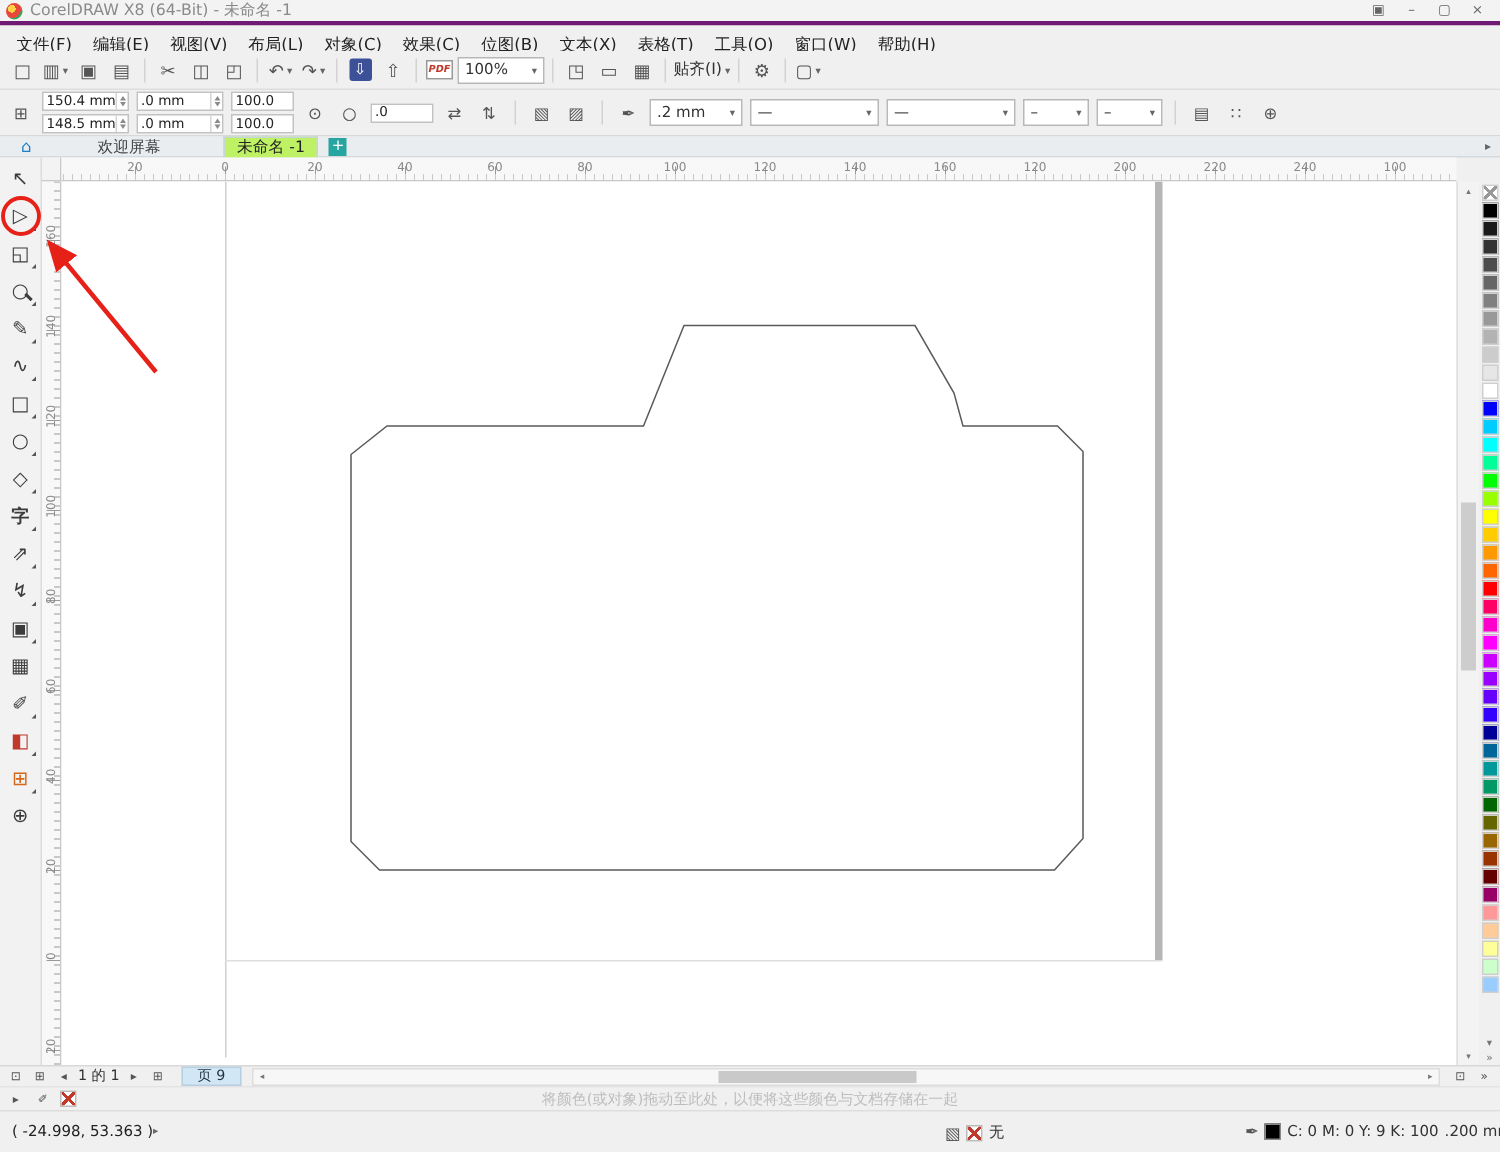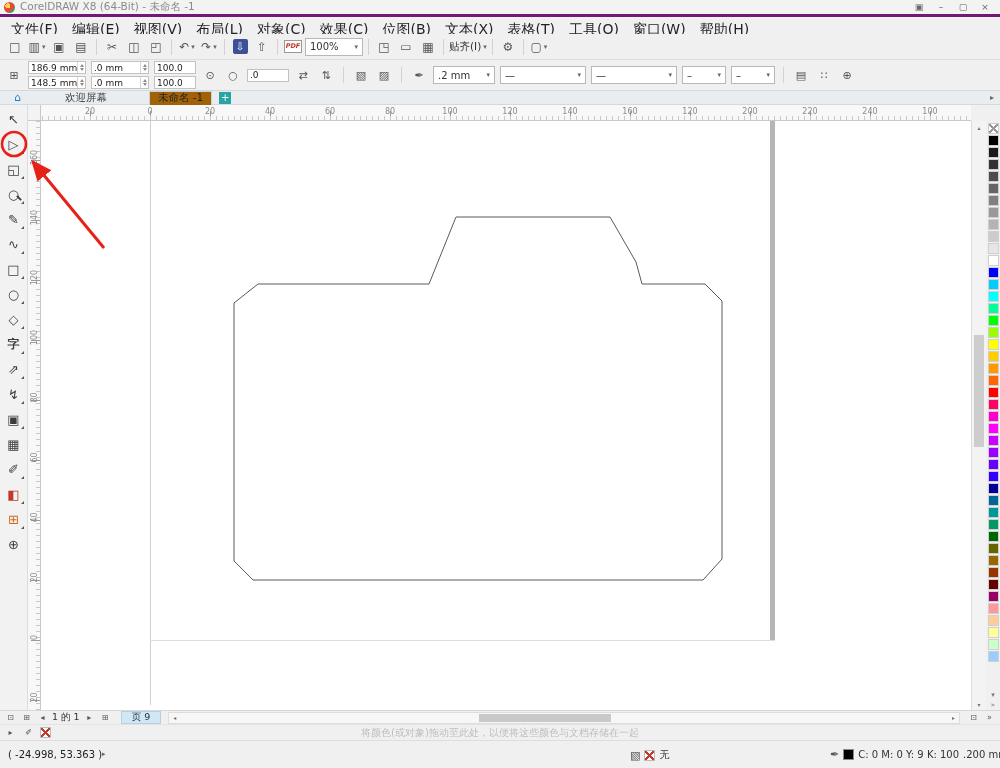--- a/index.html
+++ b/index.html
@@ -11,21 +11,21 @@
   .titlebar{position:absolute;left:0;top:0;width:100%;height:17px;display:flex;align-items:center;gap:5px;
             padding:0 4px;background:#f3f3f3;border-bottom:3px solid #701a75;}
   .logo{width:11px;height:11px;border-radius:50%;flex:none;
         background:radial-gradient(circle at 35% 35%, #ffd24a 0 25%, #e8483a 26% 60%, #3aa15c 61% 100%);}
   .title{font-size:10.5px;color:#8a8a8a;white-space:nowrap;}
   .wingrp{margin-left:auto;display:flex;align-items:center;}
   .wbtn{width:22px;height:14px;display:flex;align-items:center;justify-content:center;font-size:9px;color:#666;}
 
   
   .menubar{position:absolute;top:17px;left:0;width:100%;height:17px;display:flex;align-items:center;padding-left:4px;background:#f0f0f0;}
-  .menu-item{padding:1px 7px;font-size:14px;color:#222;white-space:nowrap;margin-top:8px;}
+  .menu-item{padding:1px 7px;font-size:11px;color:#222;white-space:nowrap;margin-top:8px;}
 
   
   .toolbar{position:absolute;top:34px;left:0;width:100%;height:26px;display:flex;align-items:center;gap:2px;
            padding-left:5px;border-bottom:1px solid #dddddd;background:#f0f0f0;}
   .tbtn{min-width:20px;height:20px;display:flex;align-items:center;justify-content:center;color:#555;font-size:12px;}
   .g{font-style:normal;line-height:1;}
   .dd{font-size:7px;color:#666;margin-left:2px;font-style:normal;}
   .sep{width:1px;height:16px;background:#d2d2d2;margin:0 3px;flex:none;}
   .combo{display:flex;align-items:center;height:18px;border:1px solid #b8b8b8;background:#fff;padding:0 4px;font-size:10px;gap:4px;}
   .zoom-combo{width:58px;justify-content:space-between;}
@@ -45,21 +45,21 @@
   .pbtn{width:18px;height:18px;display:flex;align-items:center;justify-content:center;color:#555;font-size:11px;flex:none;}
   .pbtn.lock{height:28px;}
   .line-combo{width:86px;justify-content:space-between;}
   .arrow-combo{width:44px;justify-content:space-between;}
 
   
   .tabbar{position:absolute;top:91px;left:0;width:100%;height:14px;background:#e9edf0;display:flex;align-items:center;
           border-bottom:1px solid #d4d9dd;padding-left:14px;gap:2px;font-size:10.5px;}
   .home{color:#1d7fc4;font-size:11px;margin-right:2px;}
   .tab{display:flex;align-items:center;gap:4px;padding:0 8px;height:14px;color:#444;margin-left:32px;}
-  .tab.active{background:#a16207;border:1px solid #c8d4dc;border-bottom:none;color:#222;justify-content:center;}
+  .tab.active{background:#bef264;border:1px solid #c8d4dc;border-bottom:none;color:#222;justify-content:center;}
   .plus-tab{width:12px;height:12px;background:#27a5a0;color:#fff;font-size:10px;line-height:1;display:flex;align-items:center;justify-content:center;margin-left:5px;}
   .tab-scroll{margin-left:auto;margin-right:6px;font-size:8px;color:#666;}
 
   
   .rcorner{position:absolute;left:28px;top:105px;width:13px;height:16px;background:#f3f3f3;border-right:1px solid #c9c9c9;border-bottom:1px solid #c9c9c9;}
   .hruler{position:absolute;left:41px;top:105px;width:930px;height:16px;background:#f8f8f8;border-bottom:1px solid #c9c9c9;overflow:hidden;
     background-image:repeating-linear-gradient(to right,#c9c9c9 0 1px,transparent 1px 6px),
                      repeating-linear-gradient(to right,#9a9a9a 0 1px,transparent 1px 60px);
     background-size:100% 4px,100% 9px;background-position:1px bottom,49px bottom;background-repeat:no-repeat;}
   .hruler .rl{position:absolute;bottom:4px;width:22px;margin-left:-11px;text-align:center;font-size:8px;color:#8a8a8a;}
@@ -232,21 +232,21 @@
     <span class="tbtn" data-name="application-launcher-button">
         <i class="g" data-name="panel-icon">▢</i>
         <i class="dd" data-name="chevron-down-icon">▾</i>
       </span>
   </div>
 
   <div class="propbar" data-name="property-bar">
     <span class="pbtn" data-name="page-metrics-icon">⊞</span>
     <div class="stack" data-name="page-size-fields">
       <div class="mini" data-name="page-width-field">
-          <span data-name="page-width-value">186.9 mm</span>
+          <span data-name="page-width-value">150.4 mm</span>
           <span class="spin" data-name="spinner"></span>
         </div>
       <div class="mini" data-name="page-height-field">
           <span data-name="page-height-value">148.5 mm</span>
           <span class="spin" data-name="spinner"></span>
         </div>
     </div>
     <div class="stack" data-name="position-fields">
       <div class="mini" data-name="position-x-field">
           <span data-name="position-x-value">.0 mm</span>

